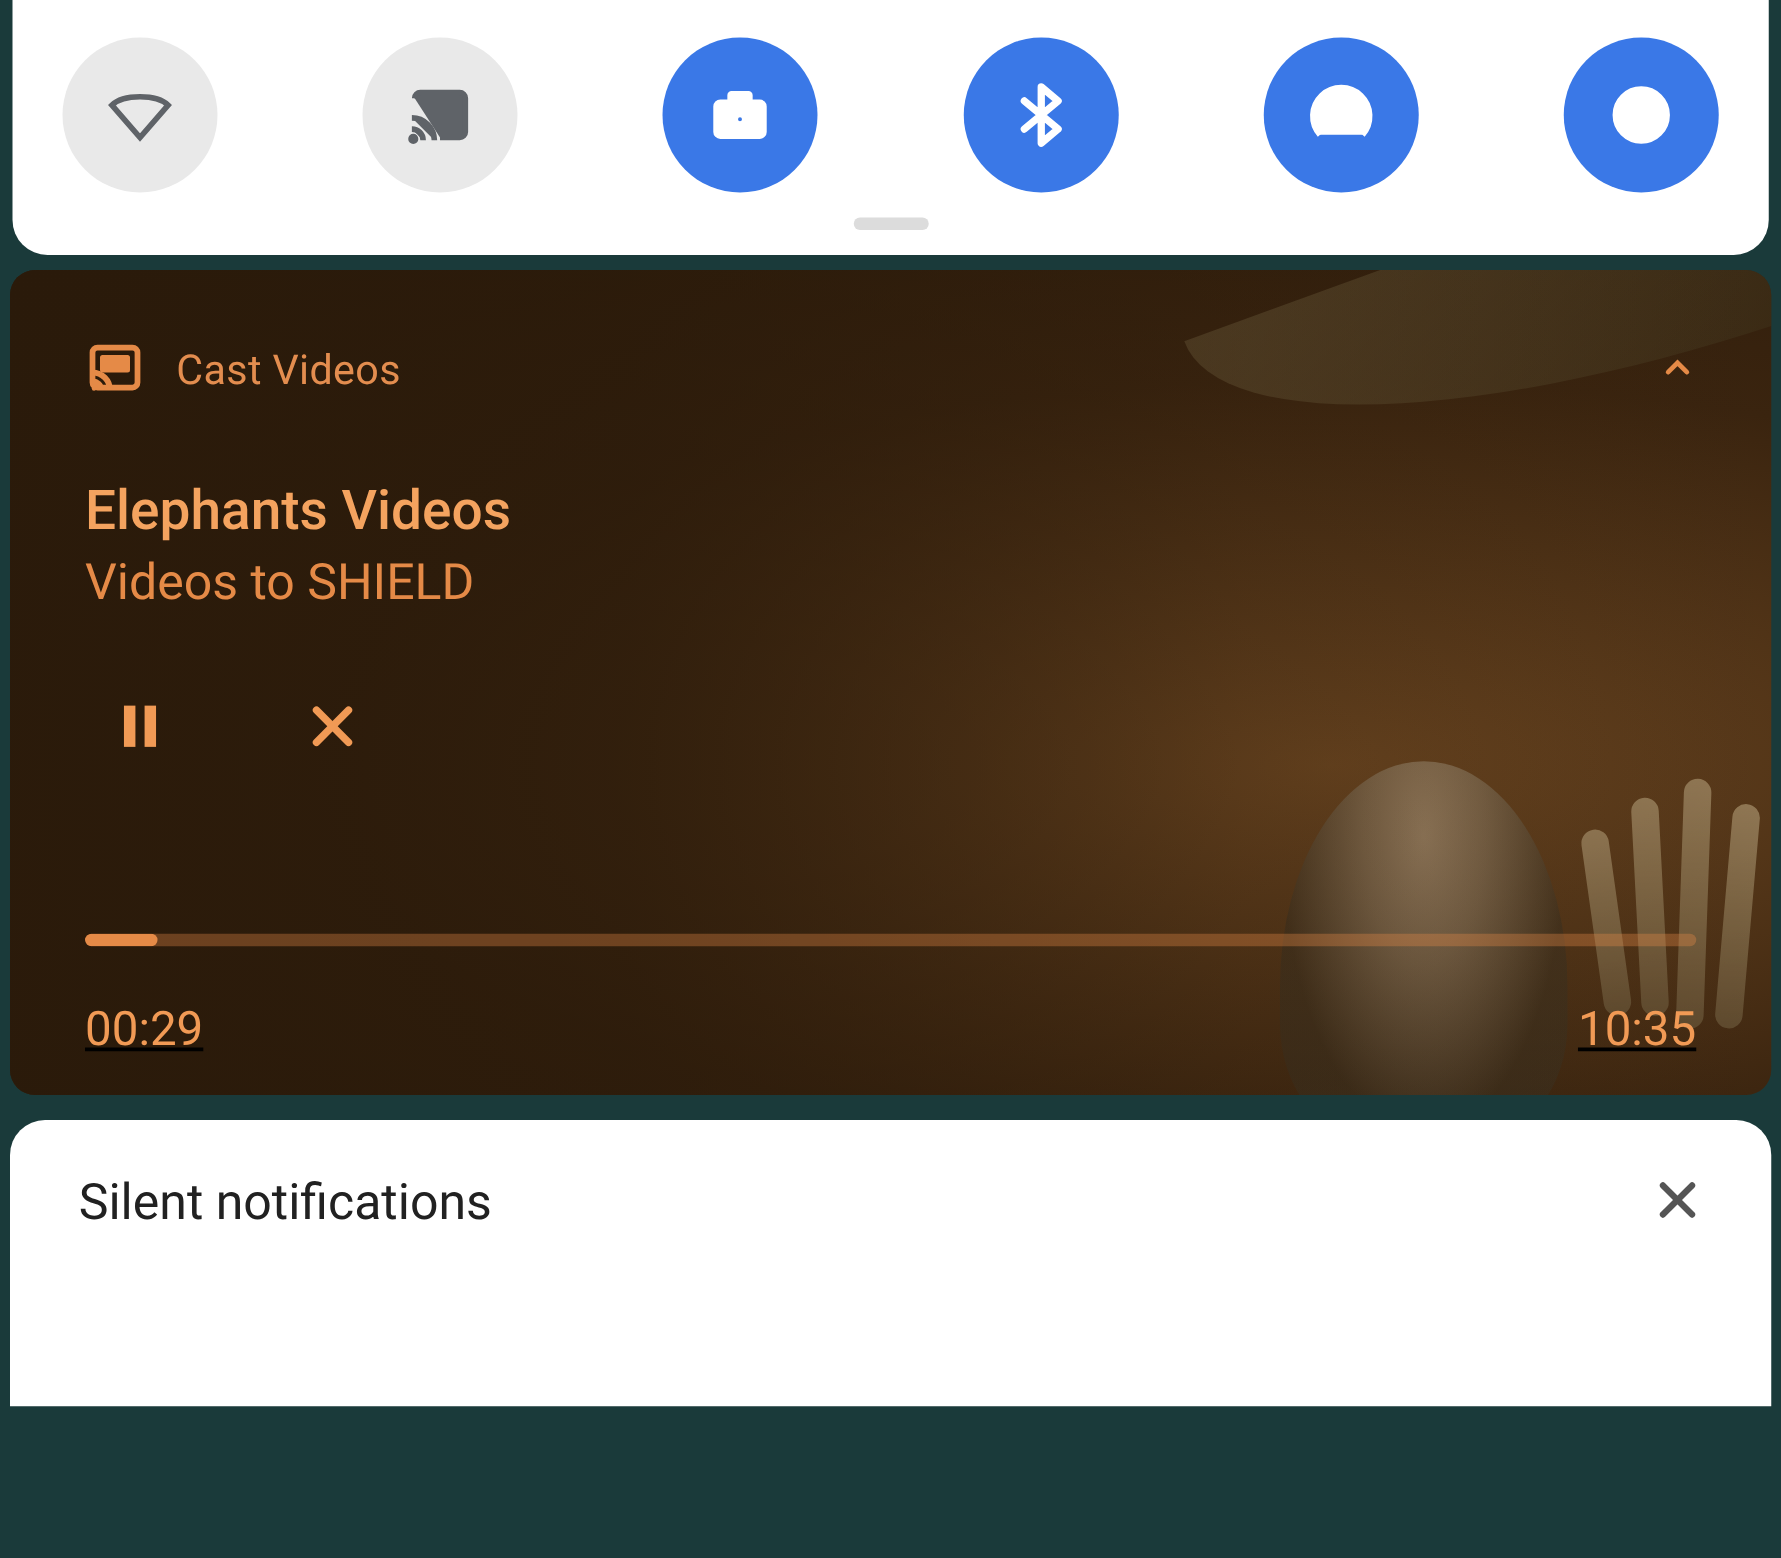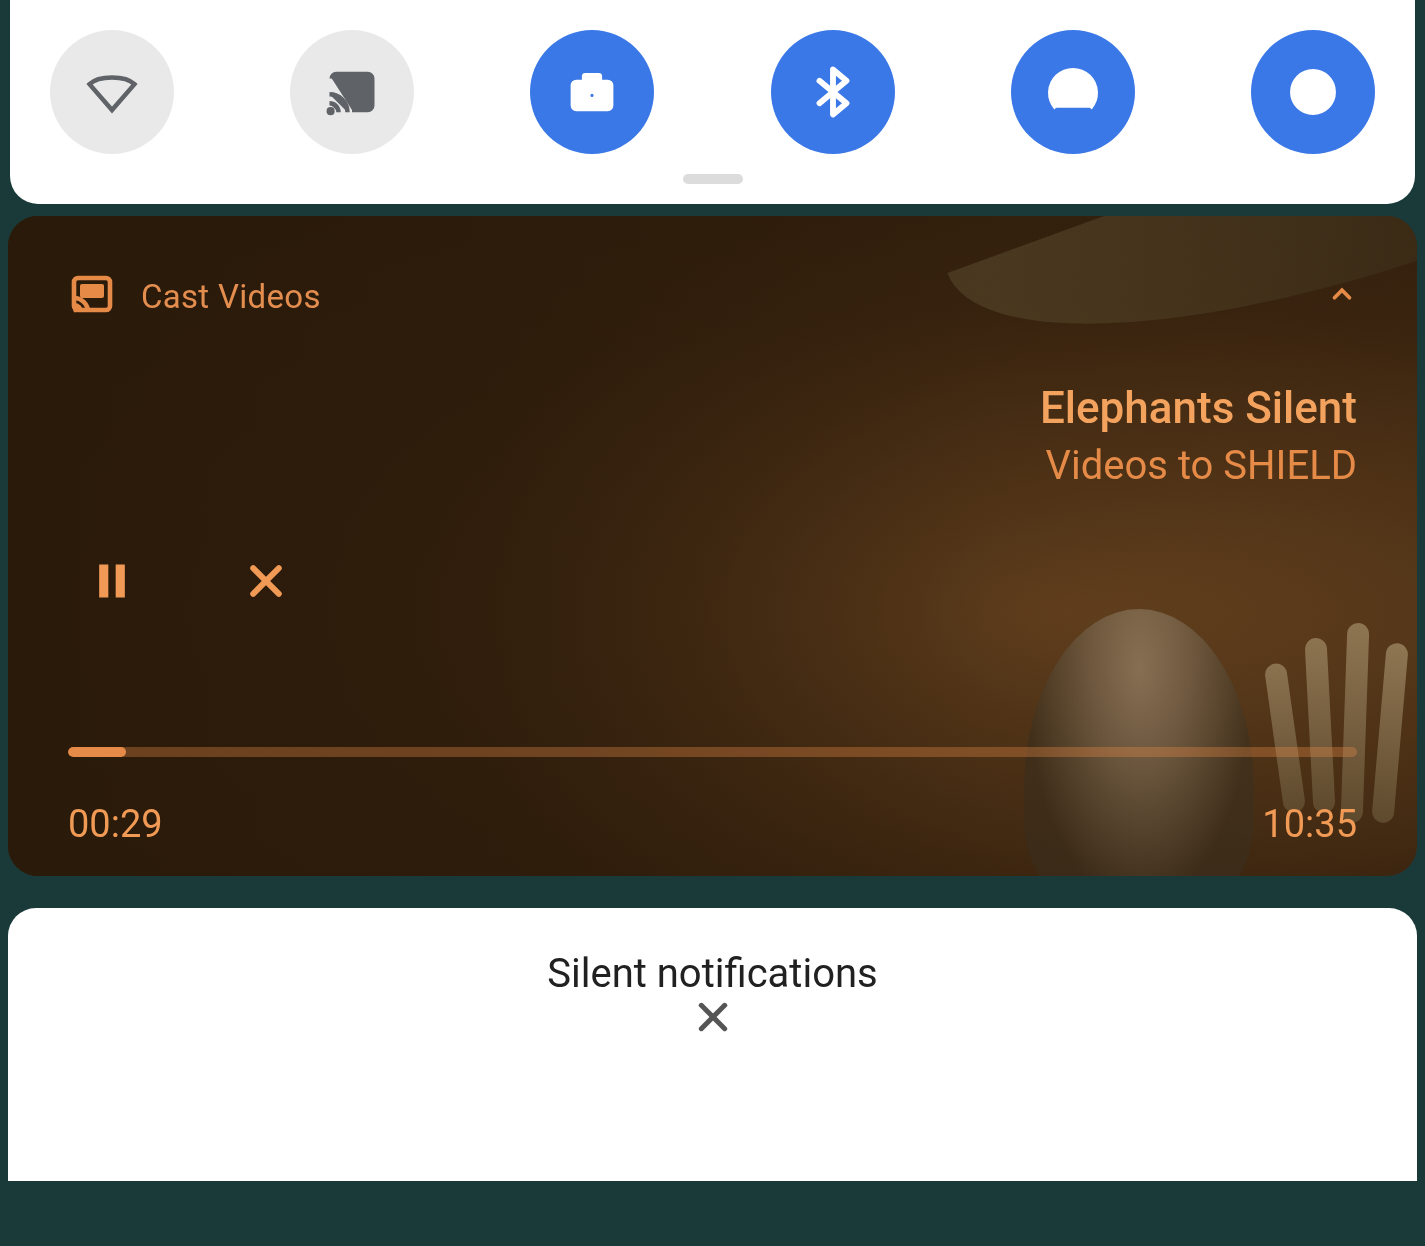--- a/index.html
+++ b/index.html
@@ -45,26 +45,25 @@
     .qs-handle-bar {
       width: 60px;
       height: 10px;
       background: #dcdcdc;
       border-radius: 6px;
     }
 
     
     .media-notification {
       margin: 12px 8px 0 8px;
-      border-radius: 30px;
+      border-radius: 20px;
       background: radial-gradient(ellipse at 75% 60%, #6a4520 0%, #3a240f 55%, #2a1a0a 100%);
       position: relative;
       overflow: hidden;
       min-height: 580px;
-      text-align: right;
     }
     .media-art {
       position: absolute;
       right: 0; top: 0;
       width: 58%;
       height: 100%;
       pointer-events: none;
     }
     .media-overlay {
       position: absolute;
@@ -110,20 +109,21 @@
     }
     .media-controls {
       display: flex;
       gap: 110px;
       margin-bottom: 140px;
       padding-left: 22px;
     }
     .media-controls svg { width: 44px; height: 44px; }
     .progress-container {
       margin-top: auto;
+      text-decoration: underline;
     }
     .progress-bar {
       width: 100%;
       height: 10px;
       background: rgba(229,138,71,0.35);
       border-radius: 5px;
       overflow: hidden;
       margin-bottom: 45px;
     }
     .progress-fill {
@@ -134,28 +134,27 @@
     }
     .progress-times {
       display: flex;
       justify-content: space-between;
       color: #f19a55;
       font-size: 38px;
     }
 
     
     .silent-notifications {
-      margin: 32px 8px 0 8px;
+      margin: 20px 8px 0 8px;
       border-radius: 28px 28px 0 0;
       background: #ffffff;
       padding: 42px 55px 140px 55px;
       display: flex;
       justify-content: space-between;
       align-items: center;
-      flex-direction: column;
     }
     .silent-label {
       font-size: 40px;
       color: #212121;
     }
     .silent-notifications svg { width: 40px; height: 40px; }
 
     
     .art-character {
       position: absolute;
@@ -271,21 +270,21 @@
         </svg>
       </span>
       <span class="media-app-name">Cast Videos</span>
       <span class="media-collapse">
         <svg viewBox="0 0 24 24" fill="none" stroke="#e58a47" stroke-width="3" stroke-linecap="round">
           <path d="M6 15 L12 9 L18 15"></path>
         </svg>
       </span>
     </div>
 
-    <div class="media-title">Elephants Silent</div>
+    <div class="media-title">Elephants Videos</div>
     <div class="media-subtitle">Videos to SHIELD</div>
 
     <div class="media-controls">
       <span>
         <svg viewBox="0 0 24 24" fill="#f19a55">
           <rect x="5" y="3" width="5" height="18"></rect>
           <rect x="14" y="3" width="5" height="18"></rect>
         </svg>
       </span>
       <span>

